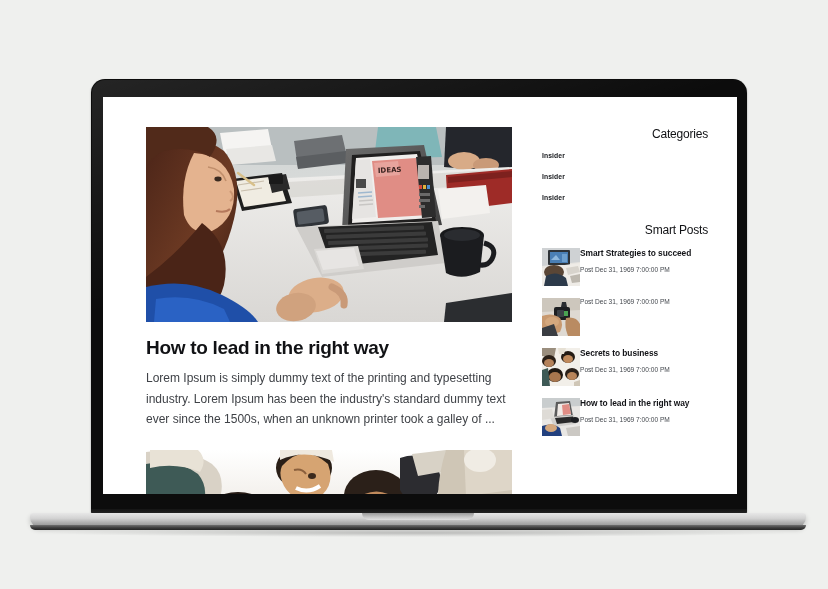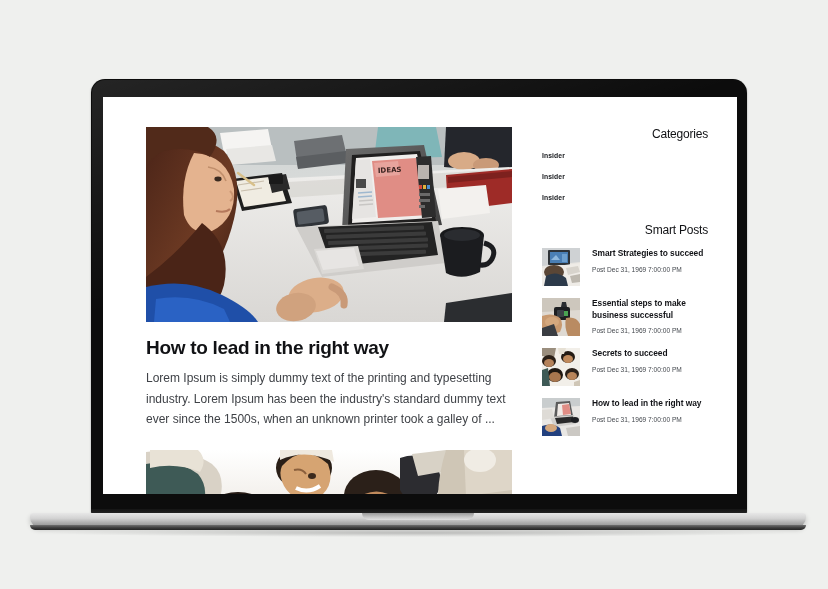--- a/index.html
+++ b/index.html
@@ -201,21 +201,21 @@
     text-decoration: none;
     letter-spacing: 0.1px;
   }
 
   #latest-posts-heading {
     margin-top: 22px;
   }
 
   .post-item {
     display: flex;
-    gap: 12px;
+    gap: 0;
     margin-bottom: 12px;
     align-items: flex-start;
   }
 
   .post-thumb {
     width: 38px;
     height: 38px;
     flex: 0 0 38px;
     overflow: hidden;
     background: #c8c8c8;
@@ -467,21 +467,20 @@
                 <rect x="15" y="12" width="7" height="7" rx="1" fill="#3b4046"></rect>
                 <rect x="22" y="13" width="4" height="5" fill="#4aa352"></rect>
                 <path d="M20 4 L24 4 L25 9 L19 9 Z" fill="#2a2d31"></path>
                 <path d="M0 18 Q10 14 18 20 Q22 26 18 34 L4 38 L0 38 Z" fill="#c8996f"></path>
                 <path d="M24 20 Q34 18 38 26 L38 38 L26 38 Q22 28 24 20 Z" fill="#b98b62"></path>
                 <ellipse cx="10" cy="24" rx="7" ry="5" fill="#d4a87e"></ellipse>
                 <path d="M0 30 L12 26 L16 38 L0 38 Z" fill="#3a3d42"></path>
               </svg>
             </div>
             <div class="post-body">
-              <p class="post-title">Essential steps to make business successful</p>
               <p class="post-meta">Post Dec 31, 1969 7:00:00 PM</p>
             </div>
           </div>
 
           <div class="post-item">
             <div class="post-thumb">
               <svg viewBox="0 0 38 38" preserveAspectRatio="xMidYMid slice">
                 <rect width="38" height="38" fill="#f2efe9"></rect>
                 <path d="M0 0 L14 0 L12 10 L0 8 Z" fill="#9a8e7e"></path>
                 <ellipse cx="7" cy="13" rx="7" ry="6" fill="#2a1f17"></ellipse>
@@ -491,21 +490,21 @@
                 <ellipse cx="13" cy="27" rx="8" ry="7" fill="#1f1711"></ellipse>
                 <ellipse cx="13" cy="29" rx="6" ry="5" fill="#a8764e"></ellipse>
                 <ellipse cx="30" cy="26" rx="7" ry="6" fill="#2a2019"></ellipse>
                 <ellipse cx="30" cy="28" rx="5" ry="4" fill="#b9855a"></ellipse>
                 <path d="M0 22 L6 20 L8 38 L0 38 Z" fill="#3e5a56"></path>
                 <path d="M32 34 L38 32 L38 38 L32 38 Z" fill="#cfc6b6"></path>
                 <path d="M16 0 L24 0 L22 6 L17 6 Z" fill="#e6e0d4"></path>
               </svg>
             </div>
             <div class="post-body">
-              <p class="post-title">Secrets to succeed</p>
+              <p class="post-title">Secrets to business</p>
               <p class="post-meta">Post Dec 31, 1969 7:00:00 PM</p>
             </div>
           </div>
 
           <div class="post-item">
             <div class="post-thumb">
               <svg viewBox="0 0 38 38" preserveAspectRatio="xMidYMid slice">
                 <rect width="38" height="38" fill="#e9e7e4"></rect>
                 <path d="M0 0 L38 0 L38 8 L0 10 Z" fill="#c9cdce"></path>
                 <path d="M14 4 L28 3 L31 18 L12 20 Z" fill="#5b5b5b"></path>

